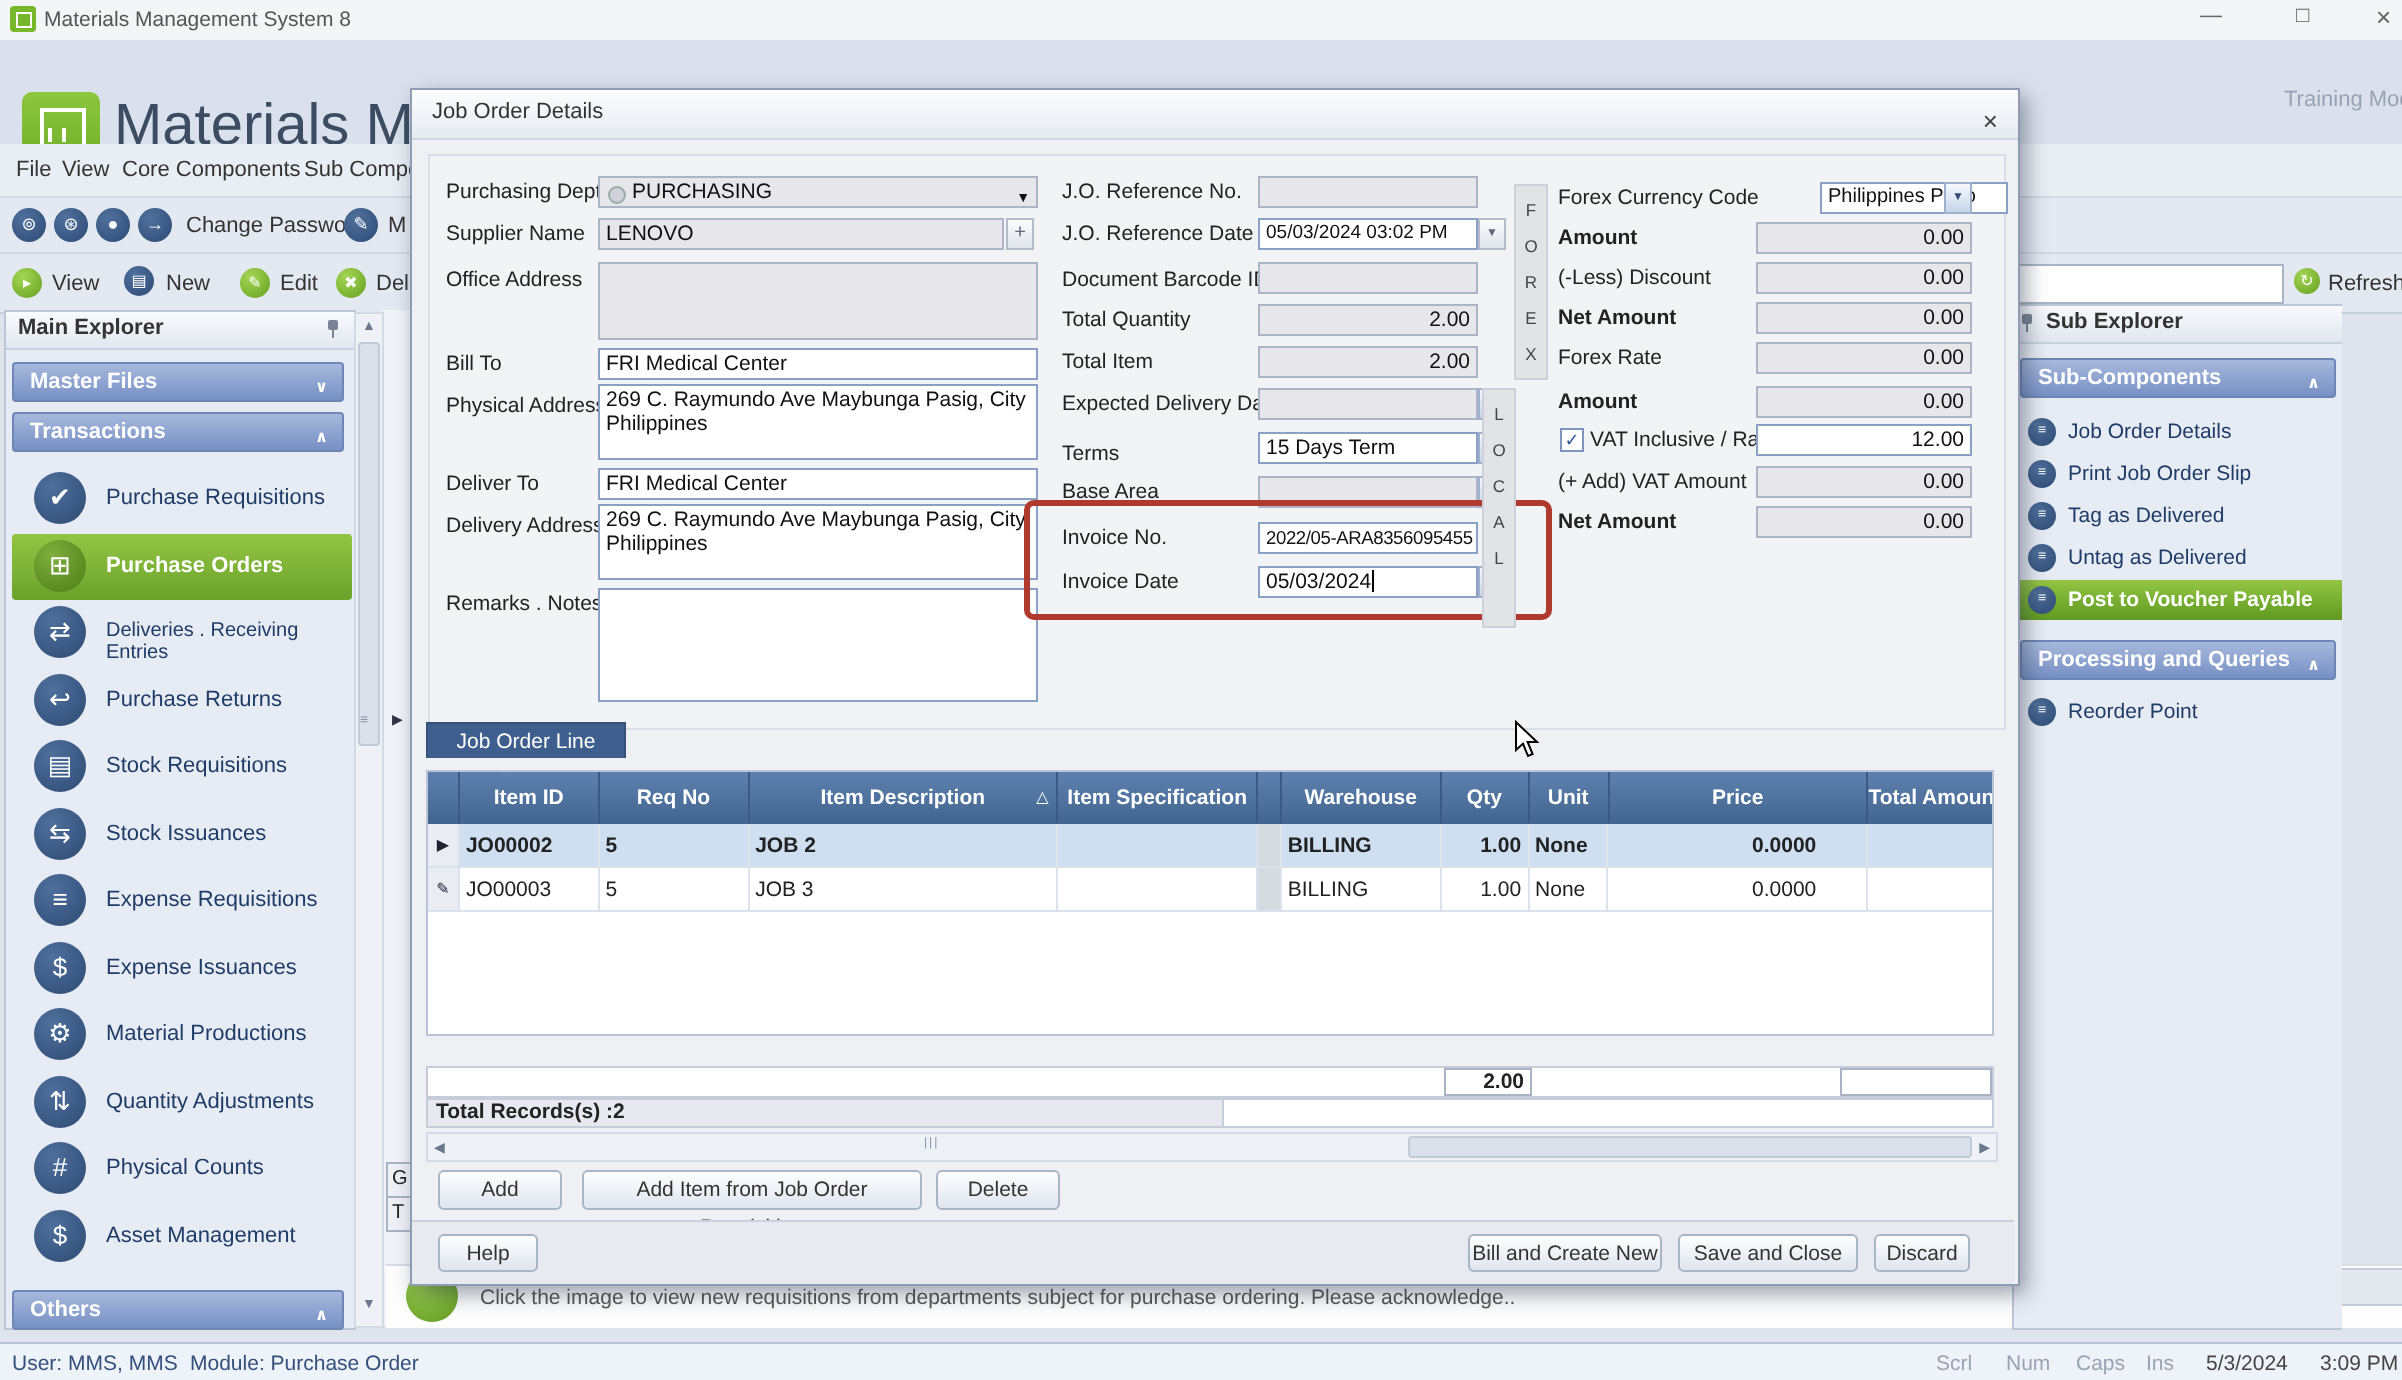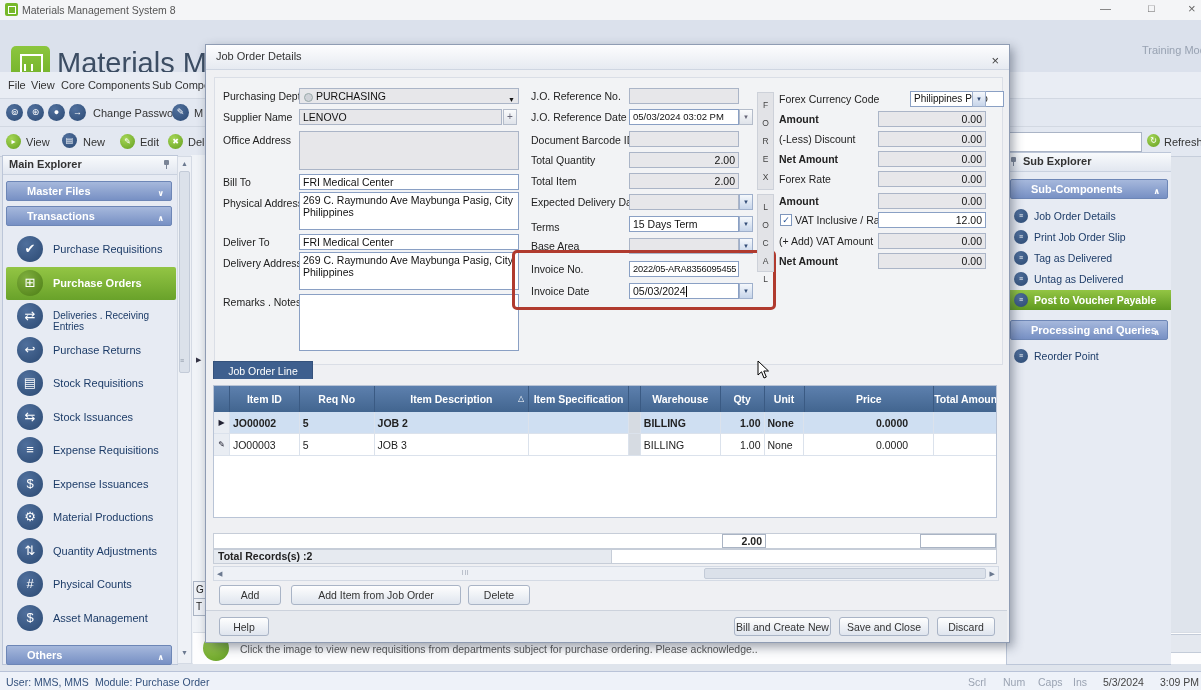--- a/index.html
+++ b/index.html
@@ -30,21 +30,21 @@
   .circ.green{background:radial-gradient(circle at 35% 30%,#a5d656,#649f1f);width:15px;height:15px;line-height:15px;font-size:8px}
   .tbtext{position:absolute;font-size:11px;color:#333}
   #newbox{position:absolute;left:57px;top:129px;width:53px;height:23px;border:1px solid #7da0d0;background:#d8e4f5;border-radius:2px}
   
   .panel{background:#e7ebf3;border:1px solid #bcc6d8}
   .panelhead{position:absolute;left:0;top:0;right:0;height:18px;background:linear-gradient(#f8fafc,#e2e7f0);
              border-bottom:1px solid #c9d1df;font-size:11px;color:#333;line-height:17px;padding-left:6px}
   .pin{position:absolute;width:5px;height:5px;background:#7a8496;border-radius:1px}
   .pin::after{content:"";position:absolute;left:2px;top:5px;width:1px;height:4px;background:#7a8496}
   .sechead{position:absolute;height:20px;background:linear-gradient(#a6b8dc,#7790c4);border:1px solid #6d86b6;
-           border-radius:2px;color:#fff;font-weight:bold;font-size:11px;line-height:18px;padding-left:20px;box-sizing:border-box}
+           border-radius:2px;color:#fff;font-weight:bold;font-size:11px;line-height:18px;padding-left:8px;box-sizing:border-box}
   .sechead .chv{position:absolute;right:7px;top:3px;font-size:8px;font-weight:bold}
   .mi{position:absolute;left:3px;width:170px;height:33px;cursor:default}
   .mi .ic{position:absolute;left:11px;top:3px;width:26px;height:26px;border-radius:50%;color:#fff;text-align:center;
           line-height:26px;font-size:13px;background:radial-gradient(circle at 35% 30%,#4f6f9c,#2c4a73)}
   .mi .tx{position:absolute;left:47px;top:10px;font-size:11px;color:#1d3c68}
   .mi.sel{background:linear-gradient(#93c544,#69a22a);border-radius:2px}
   .mi.sel .tx{color:#fff;font-weight:bold}
   .mi.sel .ic{background:radial-gradient(circle at 35% 30%,#7fae3e,#4c7d15)}
   .si{position:absolute;left:0;width:164px;height:20px}
   .si .ic{position:absolute;left:7px;top:3px;width:14px;height:14px;border-radius:50%;background:radial-gradient(circle at 35% 30%,#4f6f9c,#2c4a73);
@@ -340,21 +340,21 @@
   <span class="lbl" style="left:325px;top:218px">Invoice No.</span>
   <div class="fld white" style="left:423px;top:216px;width:110px;font-size:9.3px;letter-spacing:-0.2px">2022/05-ARA8356095455</div>
   <span class="lbl" style="left:325px;top:240px">Invoice Date</span>
   <div class="fld white" style="left:423px;top:238px;width:110px">
     <span>05/03/2024</span><span class="caret"></span>
   </div>
   <div class="abtn" style="left:533px;top:238px">▼</div>
   <div id="redbox"></div>
 
   <div class="vlab" style="left:551px;top:47px;height:98px">FOREX</div>
-  <div class="vlab" style="left:551px;top:149px;height:78px">LOCAL</div>
+  <div class="vlab" style="left:535px;top:149px;height:120px">LOCAL</div>
 
   <span class="lbl" style="left:573px;top:48px">Forex Currency Code</span>
   <div class="fld white" style="left:704px;top:46px;width:94px;font-size:10px">Philippines Peso</div>
   <div class="abtn" style="left:766px;top:46px">▼</div>
   <span class="lbl b" style="left:573px;top:68px">Amount</span>
   <div class="fld num" style="left:672px;top:66px;width:108px">0.00</div>
   <span class="lbl" style="left:573px;top:88px">(-Less) Discount</span>
   <div class="fld num" style="left:672px;top:86px;width:108px">0.00</div>
   <span class="lbl b" style="left:573px;top:108px">Net Amount</span>
   <div class="fld num" style="left:672px;top:106px;width:108px">0.00</div>
@@ -432,21 +432,21 @@
   </div>
 
   <div class="btn" style="left:13px;top:540px;width:62px;height:20px;line-height:19px">Add</div>
   <div class="btn" style="left:85px;top:540px;width:170px;height:20px;line-height:19px">Add Item from Job Order Requisition</div>
   <div class="btn" style="left:262px;top:540px;width:62px;height:20px;line-height:19px">Delete</div>
 
   <div id="dlgfooter">
     <div class="btn" style="left:13px;top:6px;width:50px;height:19px;line-height:18px">Help</div>
     <div class="btn" style="left:528px;top:6px;width:97px;height:19px;line-height:18px">Bill and Create New</div>
     <div class="btn" style="left:633px;top:6px;width:90px;height:19px;line-height:18px">Save and Close</div>
-    <div class="btn" style="left:731px;top:6px;width:58px;height:19px;line-height:18px">Discard</div>
+    <div class="btn" style="left:731px;top:6px;width:48px;height:19px;line-height:18px">Discard</div>
   </div>
 </div>
 
 <div class="abs" id="statusbar">
   <span class="stat" style="left:6px;color:#33517c">User: MMS, MMS</span>
   <span class="stat" style="left:95px;color:#33517c">Module: Purchase Order</span>
   <span class="stat statdim" style="left:968px">Scrl</span>
   <span class="stat statdim" style="left:1003px">Num</span>
   <span class="stat statdim" style="left:1038px">Caps</span>
   <span class="stat statdim" style="left:1073px">Ins</span>

